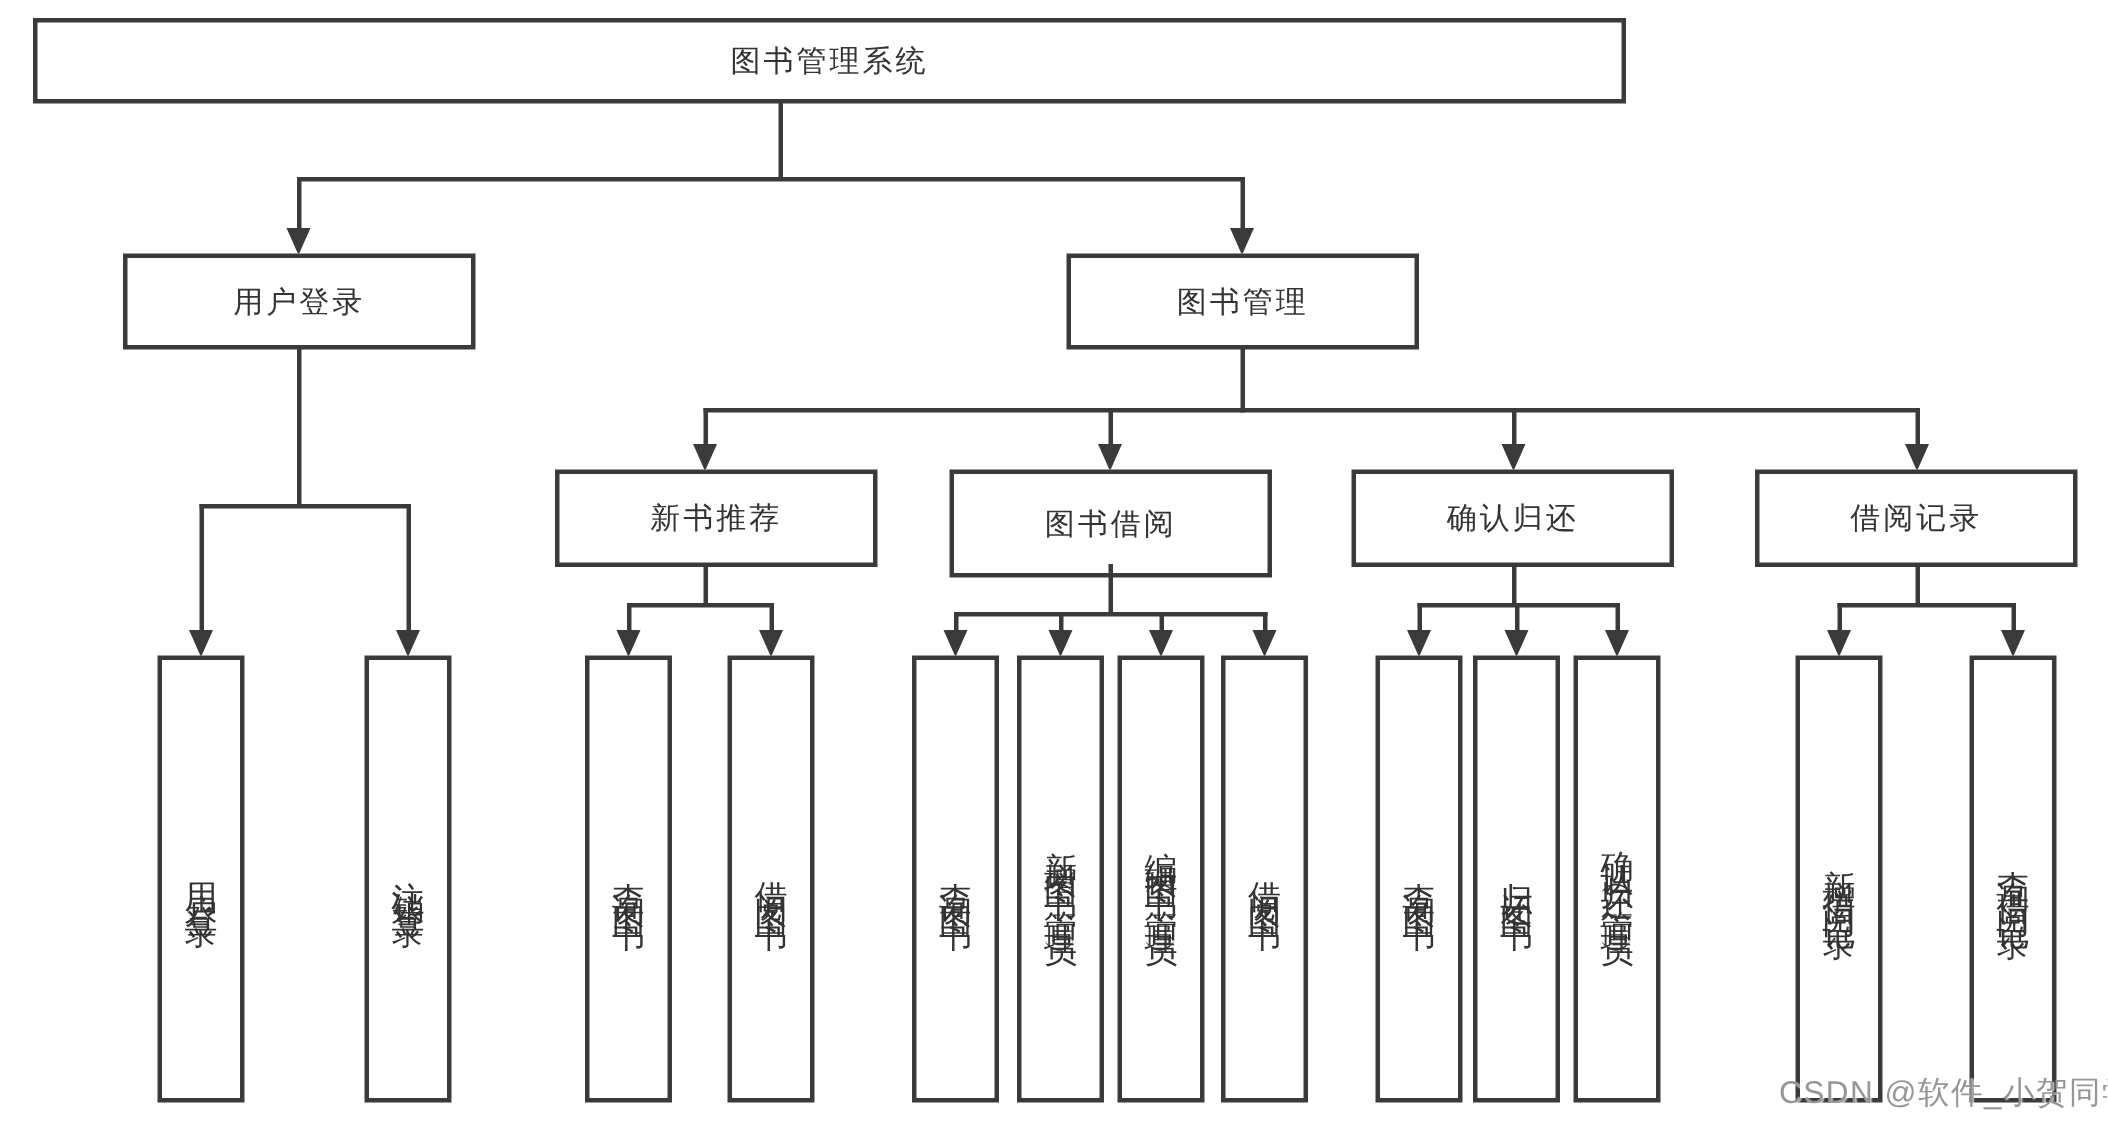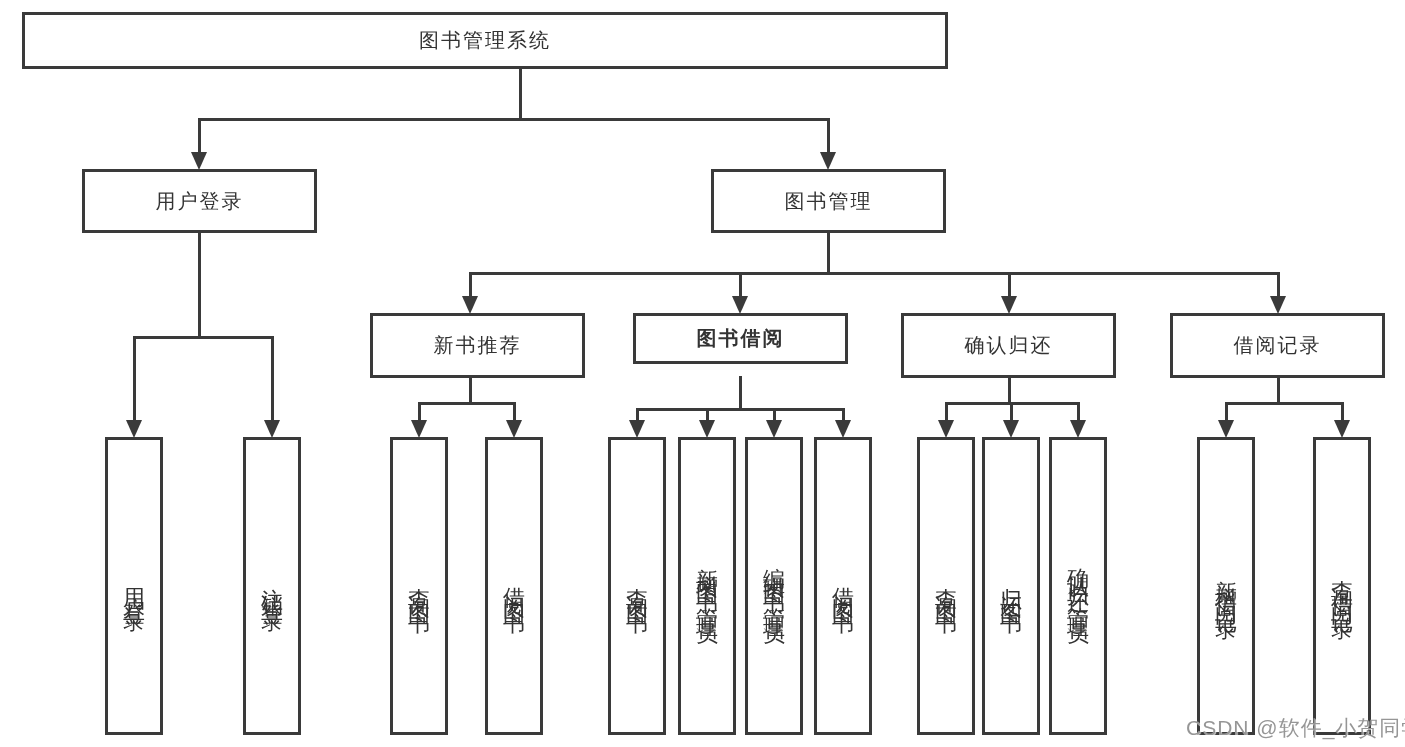--- a/index.html
+++ b/index.html
@@ -50,21 +50,21 @@
     text-shadow: 1px 1px 1px rgba(255,255,255,0.75);
     z-index: 5;
     white-space: nowrap;
   }
 </style>
 </head>
 <body>
 
 <div class="stage">
 
-  <div class="box hbox" style="left:22px; top:12px; width:926px; height:57px;">
+  <div class="box hbox" style="left:22px; top:12px; width:1062px; height:57px;">
     <span>图书管理系统</span>
   </div>
 
   <div class="ln v" style="left:519px; top:67px; height:53px;"></div>
   <div class="ln h" style="left:198px; top:118px; width:632px;"></div>
   <div class="ln v" style="left:198px; top:118px; height:38px;"></div>
   <div class="arr" style="left:191px; top:152px;"></div>
   <div class="ln v" style="left:827px; top:118px; height:38px;"></div>
   <div class="arr" style="left:820px; top:152px;"></div>
 
@@ -89,21 +89,21 @@
   <div class="ln v" style="left:739px; top:272px; height:28px;"></div>
   <div class="arr" style="left:732px; top:296px;"></div>
   <div class="ln v" style="left:1008px; top:272px; height:28px;"></div>
   <div class="arr" style="left:1001px; top:296px;"></div>
   <div class="ln v" style="left:1277px; top:272px; height:28px;"></div>
   <div class="arr" style="left:1270px; top:296px;"></div>
 
   <div class="box hbox" style="left:370px; top:313px; width:215px; height:65px;">
     <span>新书推荐</span>
   </div>
-  <div class="box hbox" style="left:633px; top:313px; width:215px; height:51px;font-weight:bold;">
+  <div class="box hbox" style="left:633px; top:313px; width:215px; height:72px;">
     <span>图书借阅</span>
   </div>
   <div class="box hbox" style="left:901px; top:313px; width:215px; height:65px;">
     <span>确认归还</span>
   </div>
   <div class="box hbox" style="left:1170px; top:313px; width:215px; height:65px;">
     <span>借阅记录</span>
   </div>
 
   <div class="ln v" style="left:469px; top:376px; height:28px;"></div>

